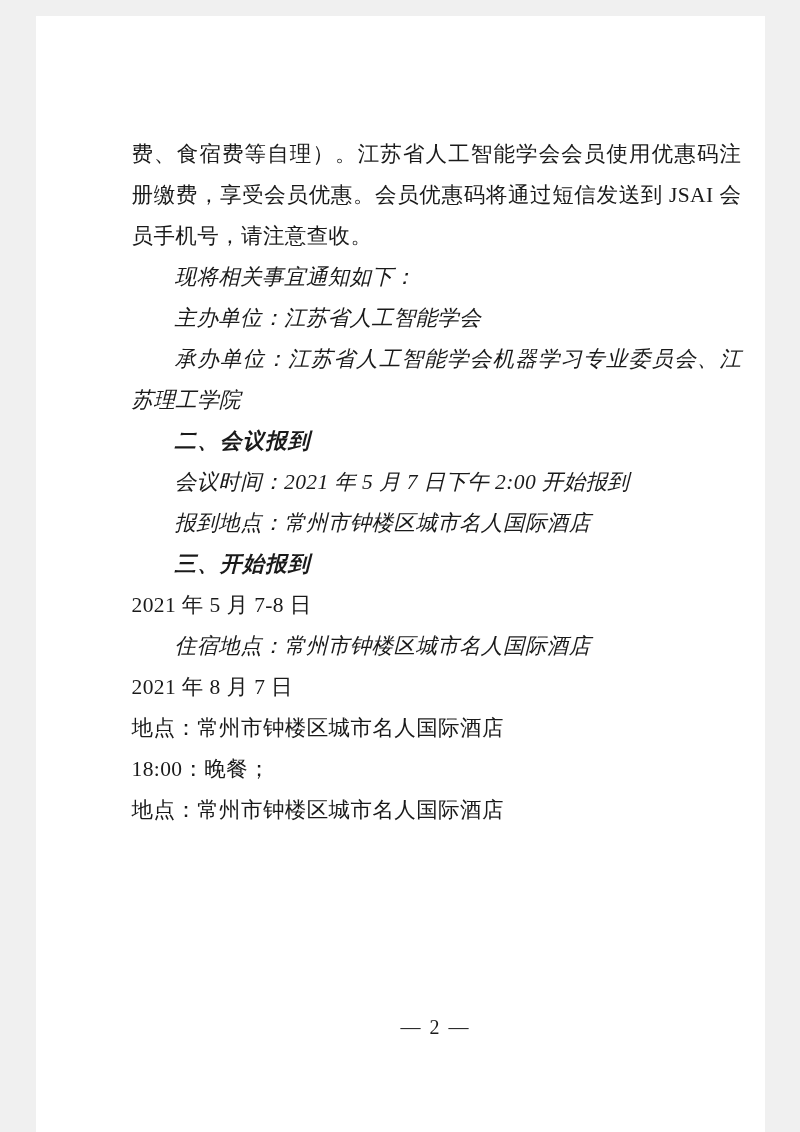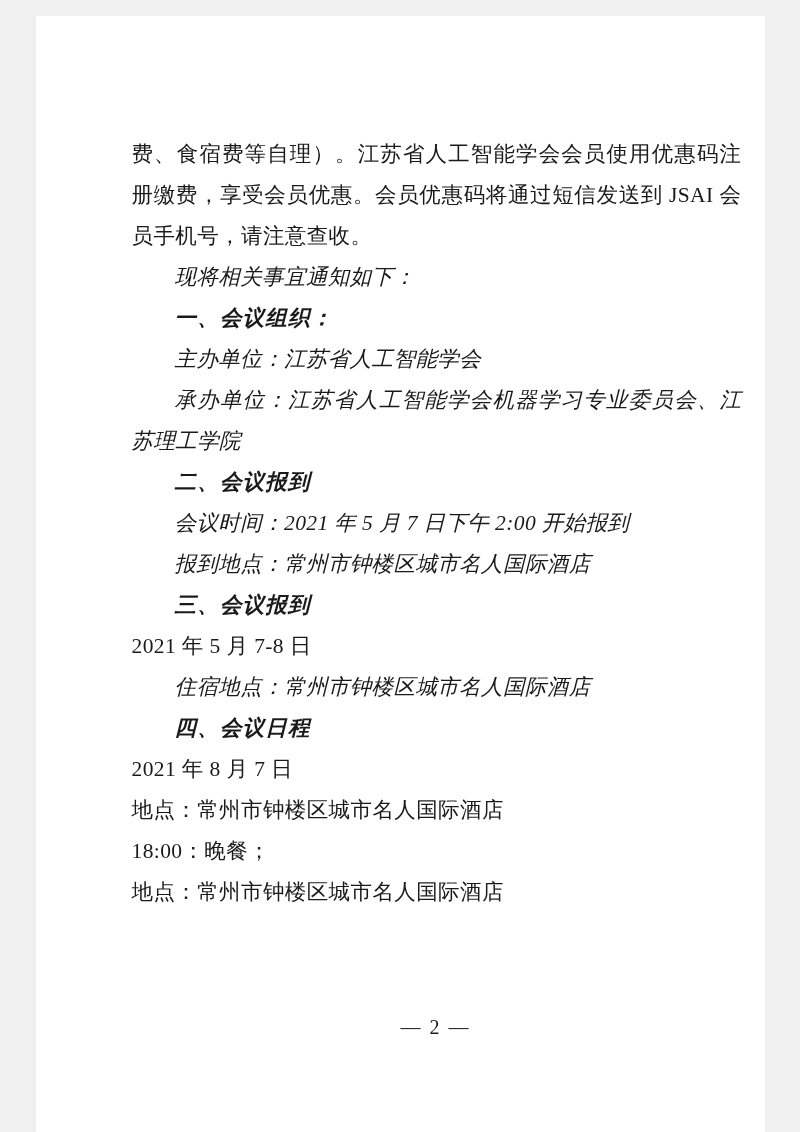--- a/index.html
+++ b/index.html
@@ -54,29 +54,27 @@
     font-family: "Liberation Serif", "DejaVu Serif", serif;
   }
 </style>
 </head>
 <body>
 
 <div class="page">
   <div class="content">
     <p class="">费、食宿费等自理）。江苏省人工智能学会会员使用优惠码注册缴费，享受会员优惠。会员优惠码将通过短信发送到 JSAI 会员手机号，请注意查收。</p>
     <p class="indent">现将相关事宜通知如下：</p>
-    <p class="indent bold">一、会议组织：</p>
     <p class="indent">主办单位：江苏省人工智能学会</p>
     <p class="indent">承办单位：江苏省人工智能学会机器学习专业委员会、江苏理工学院</p>
     <p class="indent bold">二、会议报到</p>
     <p class="indent">会议时间：2021 年 5 月 7 日下午 2:00 开始报到</p>
     <p class="indent">报到地点：常州市钟楼区城市名人国际酒店</p>
-    <p class="indent bold">三、会议报到</p>
+    <p class="indent bold">三、开始报到</p>
     <p class="">2021 年 5 月 7-8 日</p>
     <p class="indent">住宿地点：常州市钟楼区城市名人国际酒店</p>
-    <p class="indent bold">四、会议日程</p>
     <p class="">2021 年 8 月 7 日</p>
     <p class="">地点：常州市钟楼区城市名人国际酒店</p>
     <p class="">18:00：晚餐；</p>
     <p class="">地点：常州市钟楼区城市名人国际酒店</p>
   </div>
   <div class="footer">— 2 —</div>
 </div>
 
 </body></html>

